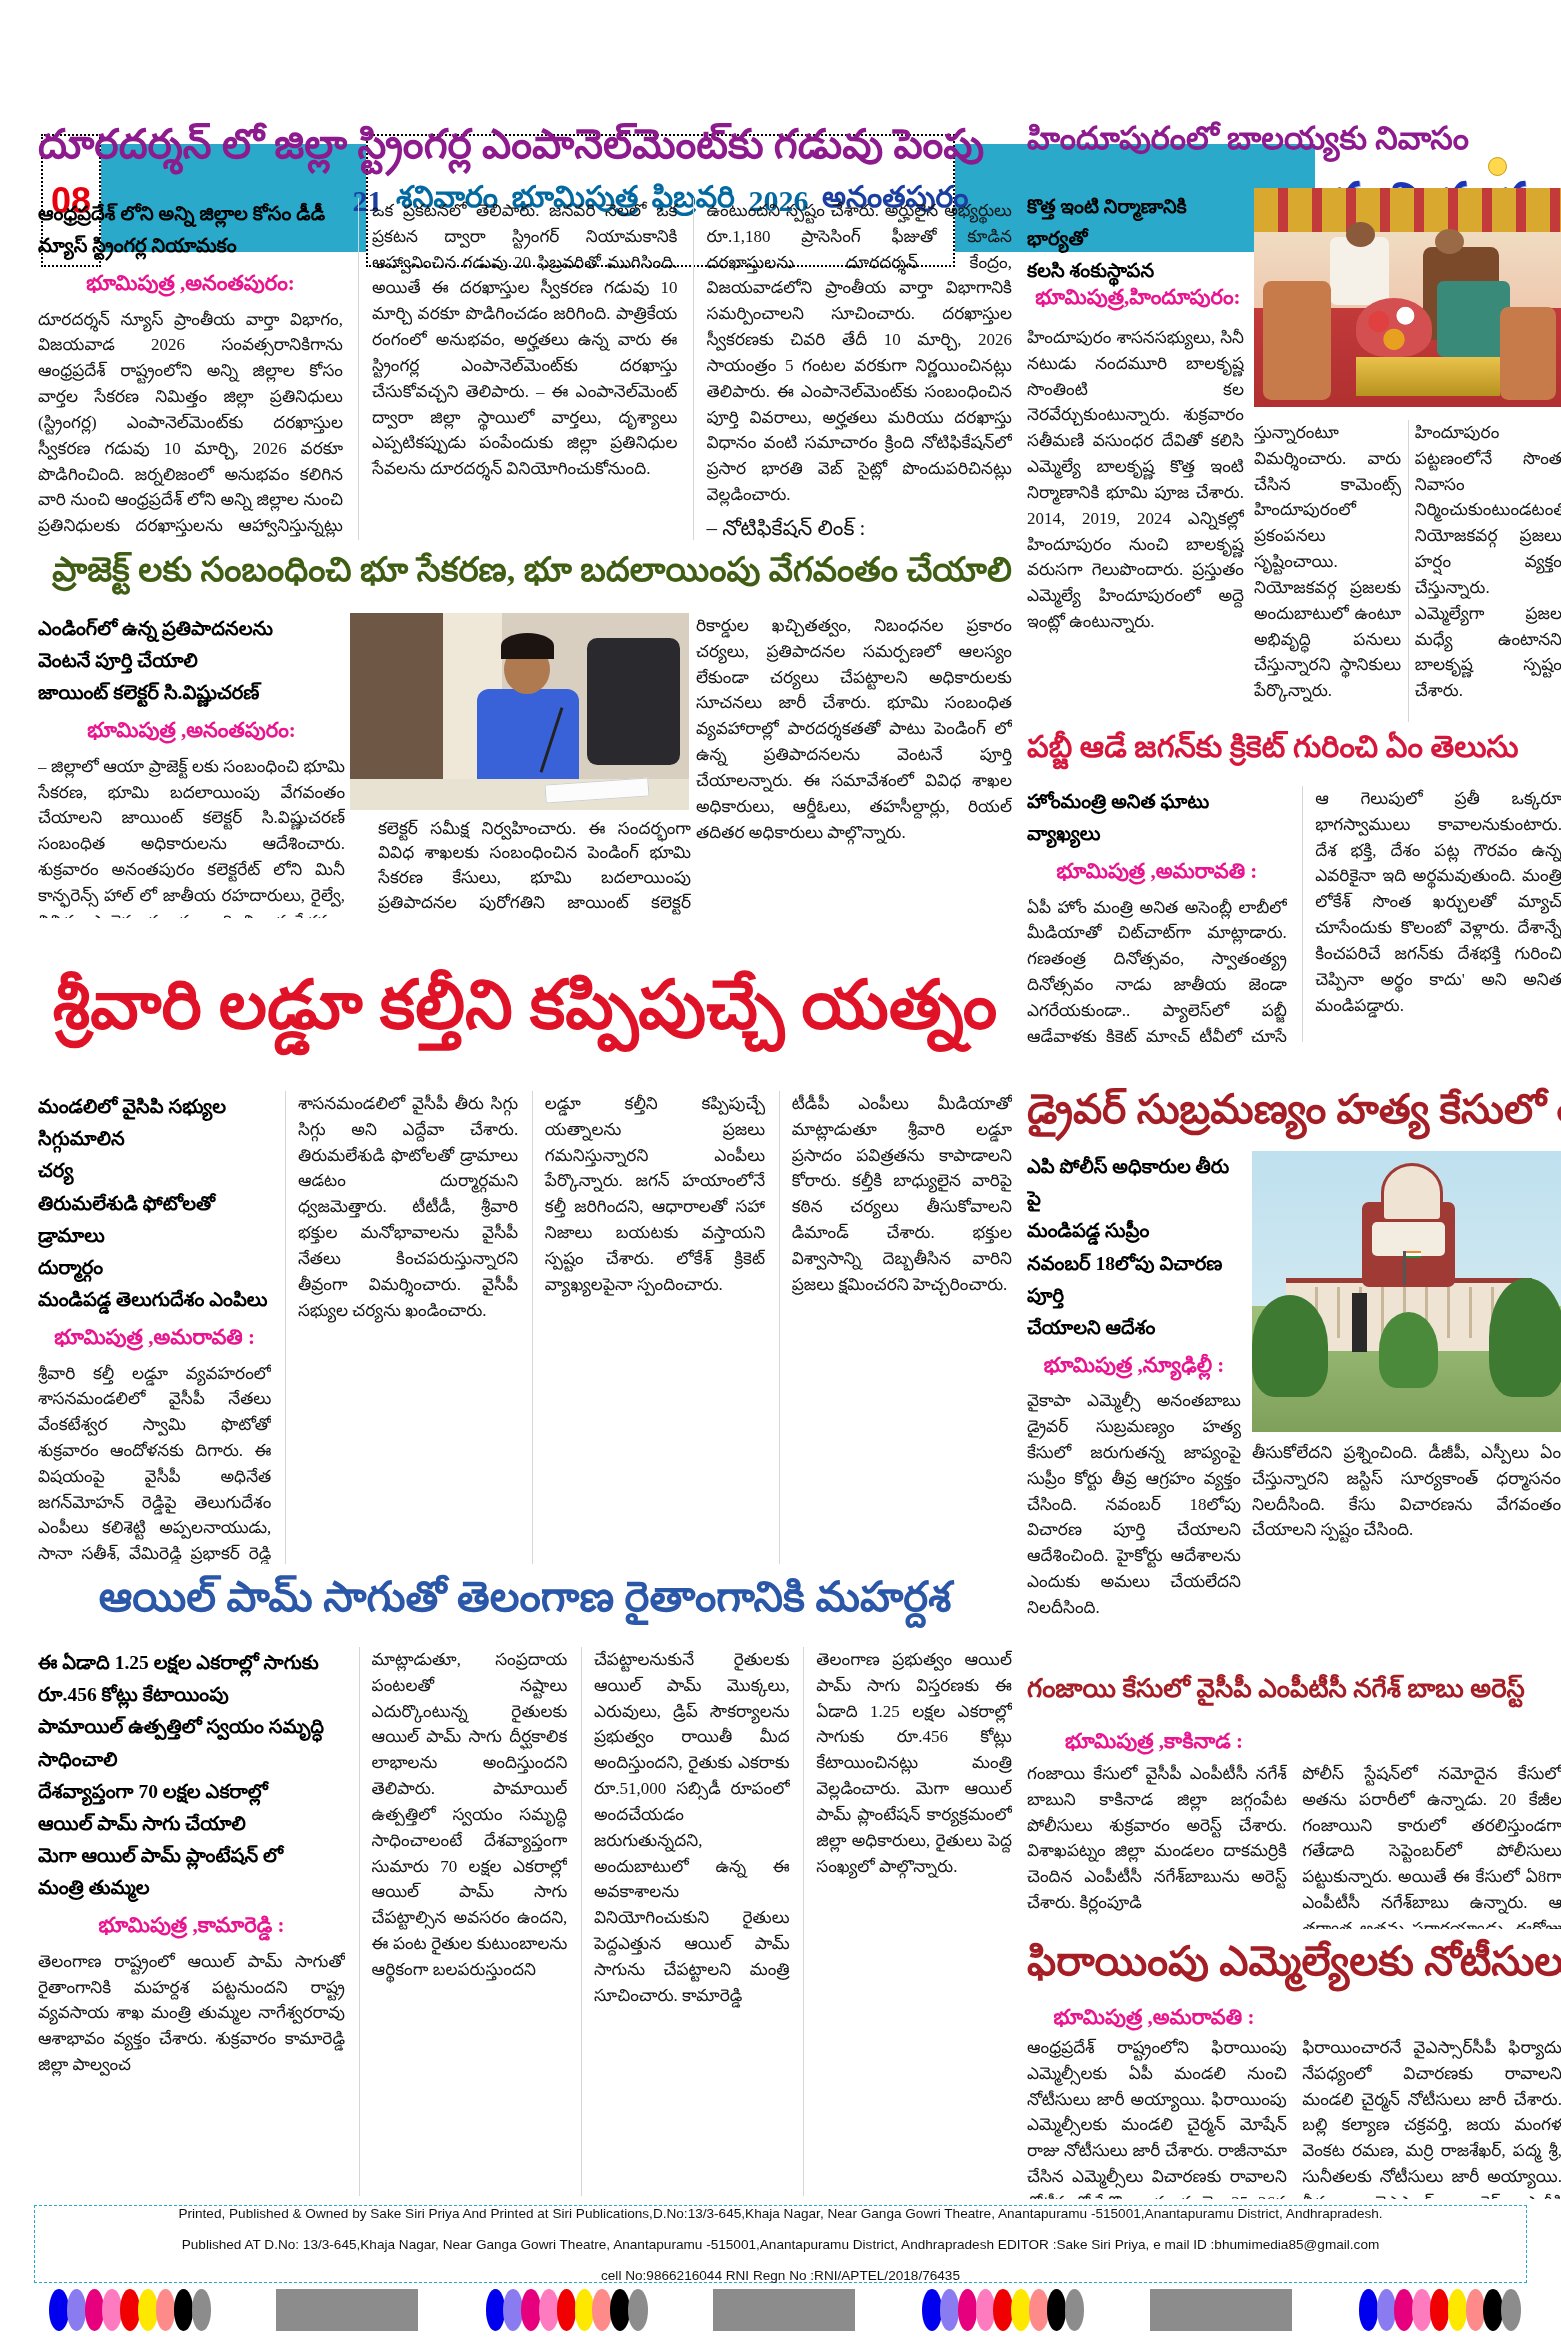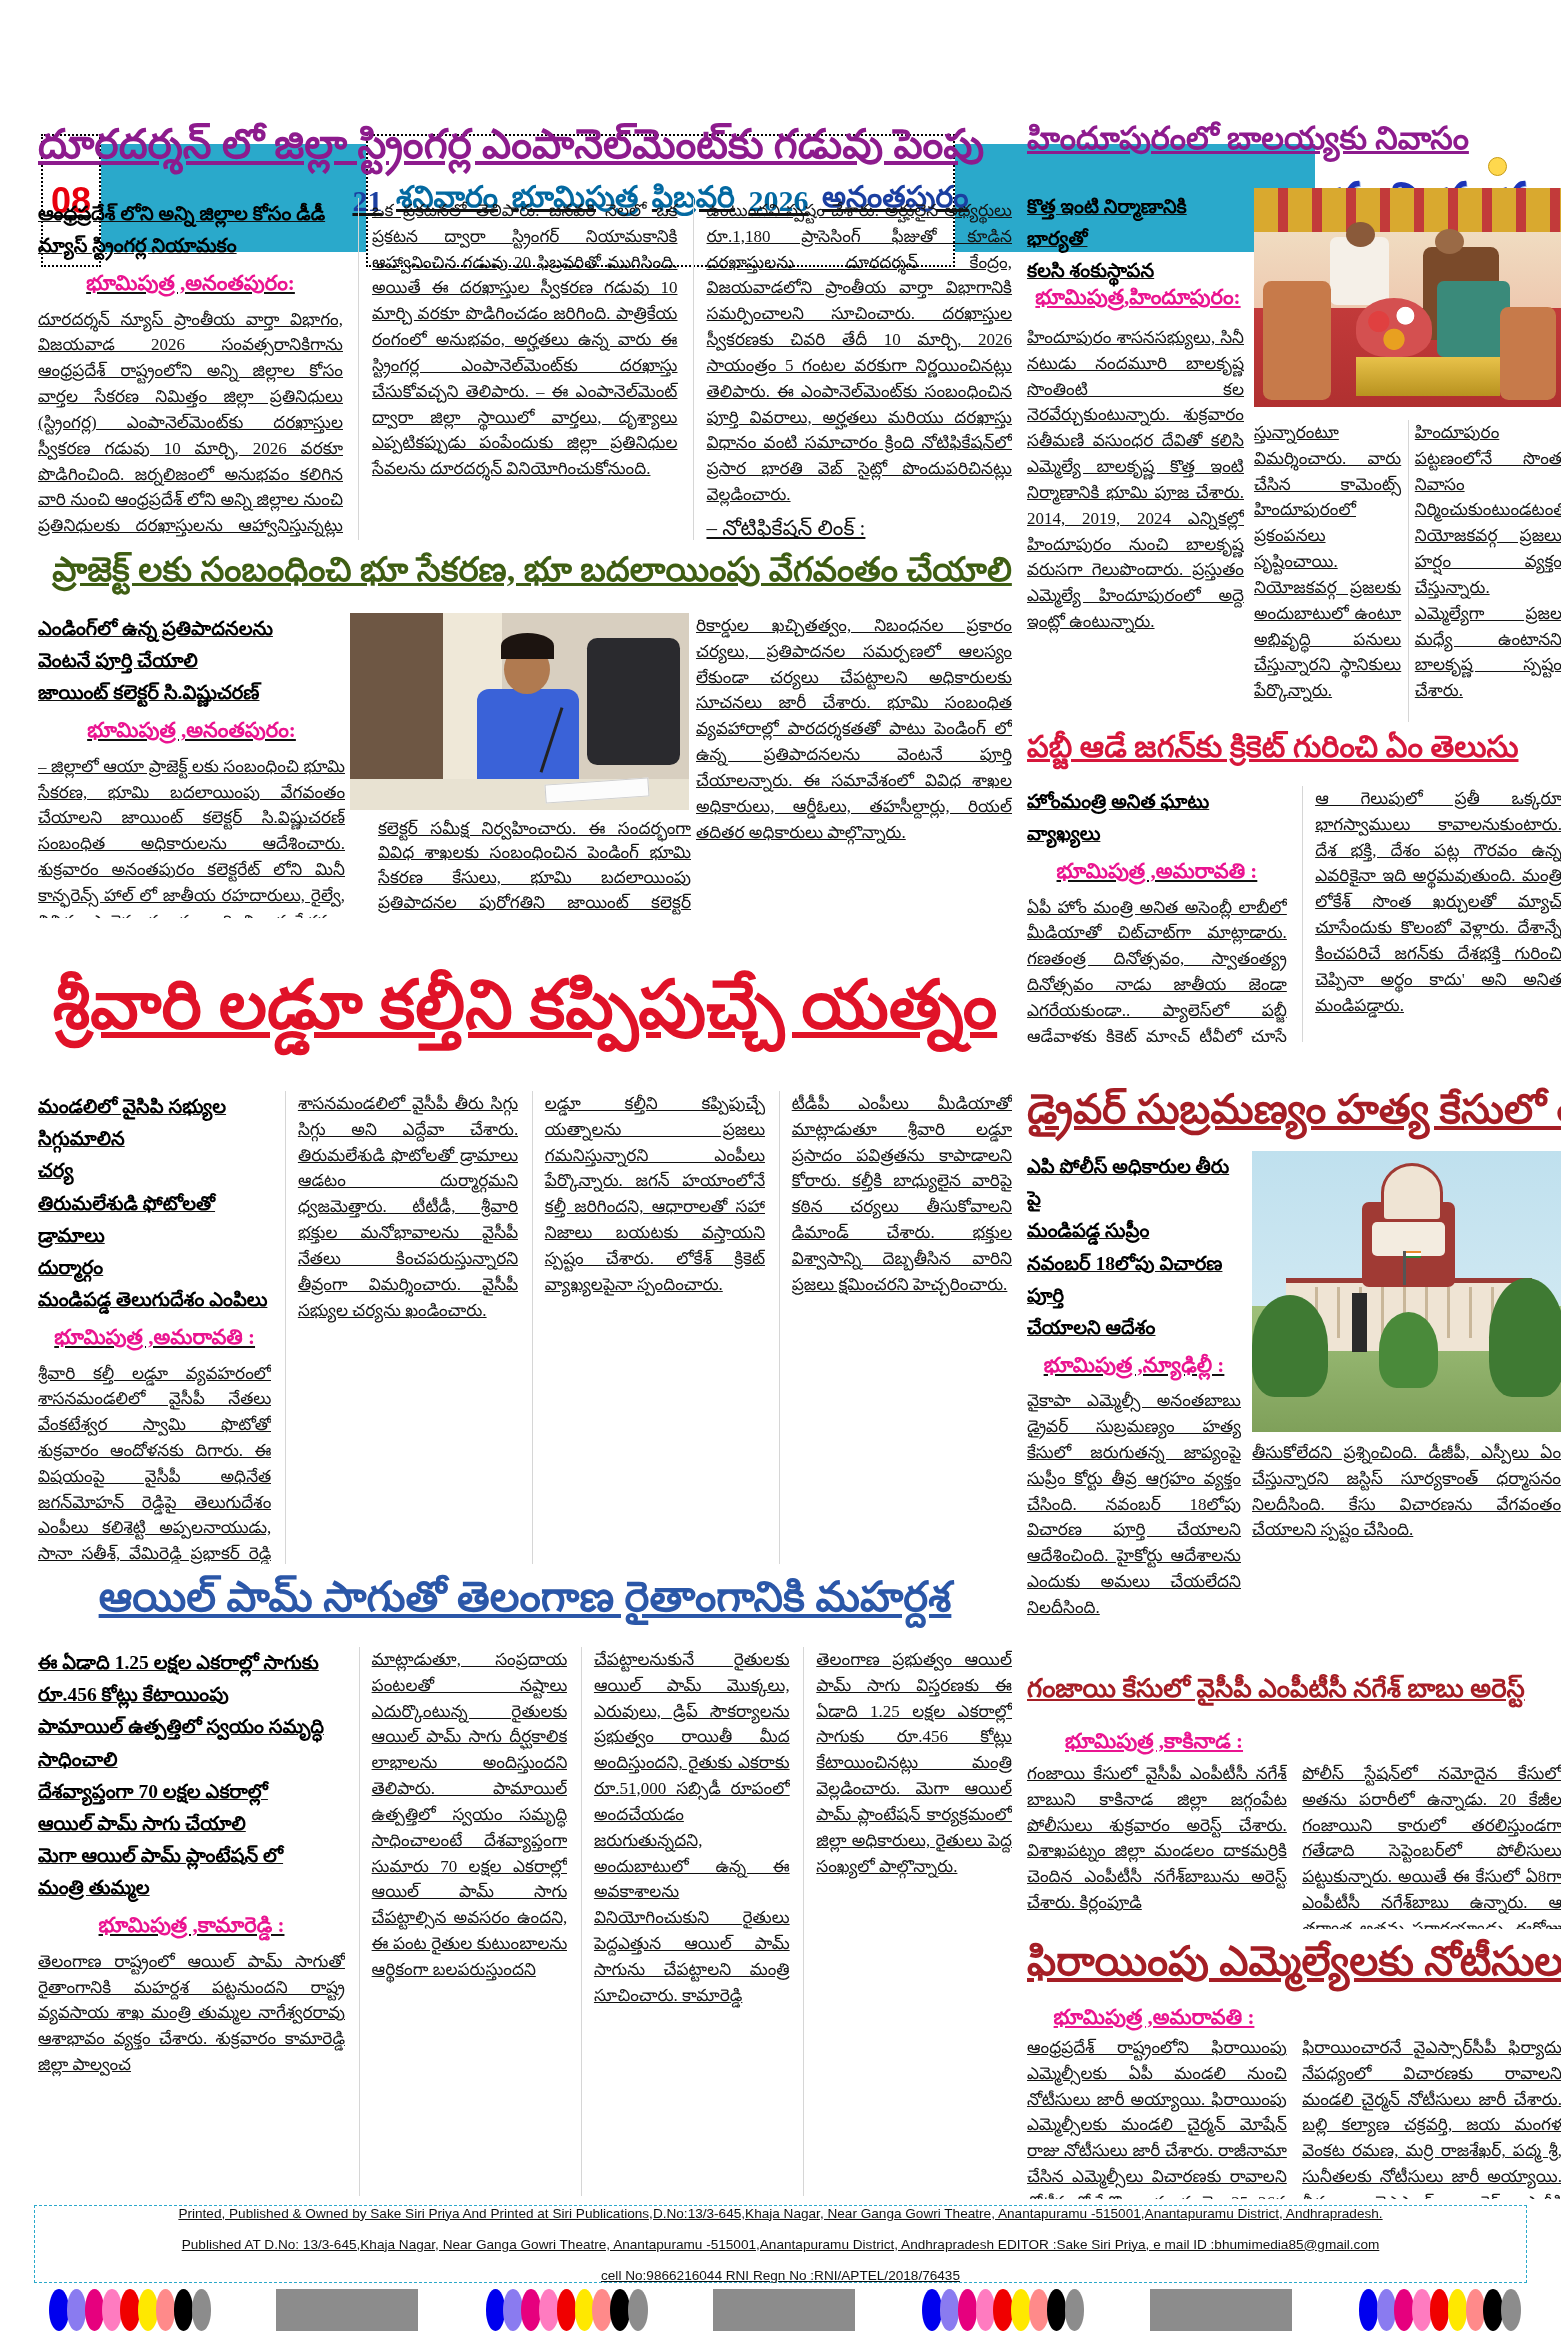--- a/index.html
+++ b/index.html
@@ -1,17 +1,17 @@
 <!DOCTYPE html>
 <html style="font-size:13.6px"><head>
 <meta charset="utf-8">
 <style>
   html,body{margin:0;padding:0;background:#ffffff;}
   body{width:1562px;height:2342px;position:relative;font-family:"Liberation Serif",serif;color:#111;}
-  .abs{position:absolute;text-decoration:underline;}
+  .abs{position:absolute;}
   .txt{overflow:hidden;}
   .body-text{font-size:17px;line-height:1.52;text-align:justify;color:#141414;}
   .subhead{font-size:19.5px;font-weight:bold;line-height:1.65;color:#000;}
   .byline{font-size:21px;font-weight:bold;color:#ea1490;text-align:center;margin:8.5px 0 6.8px 0;}
   .headline{font-weight:bold;white-space:nowrap;}
   .h-purple{color:#8d1b8d;}
   .h-green{color:#3f5e14;margin-left:7px;}
   .h-red{color:#e01228;}
   .h-crimson{color:#d6173b;}
   .h-darkred{color:#a51e25;}

